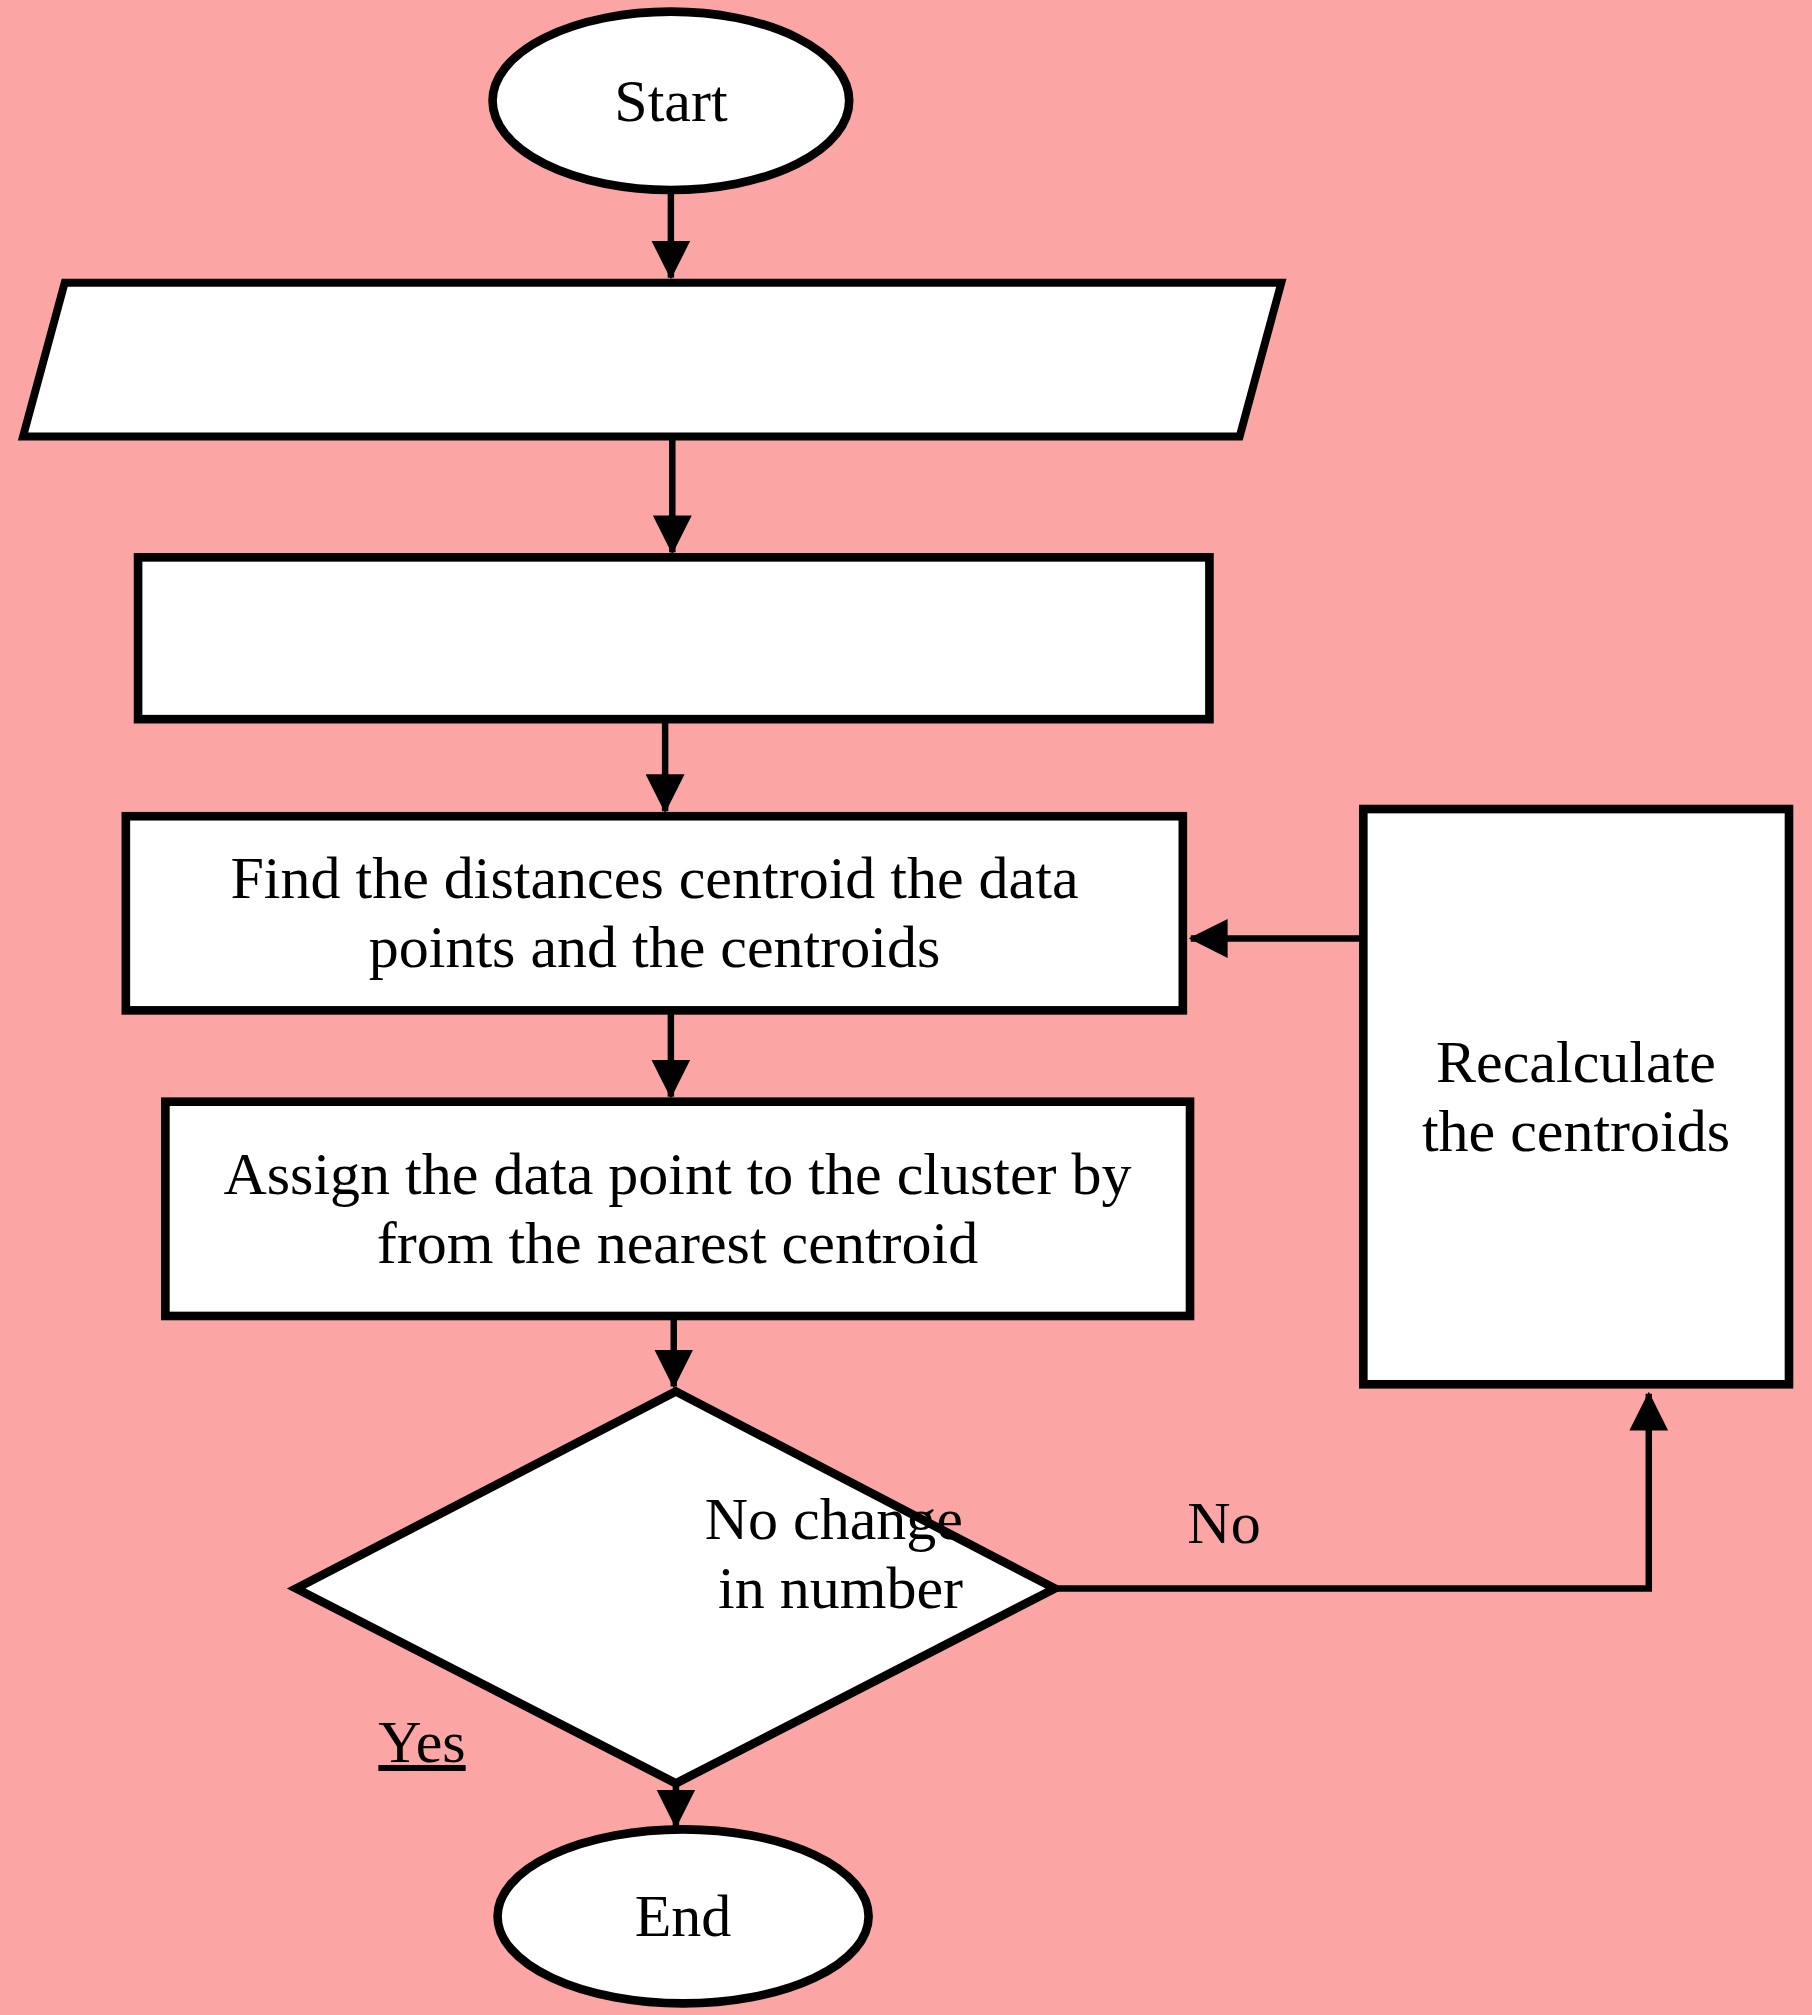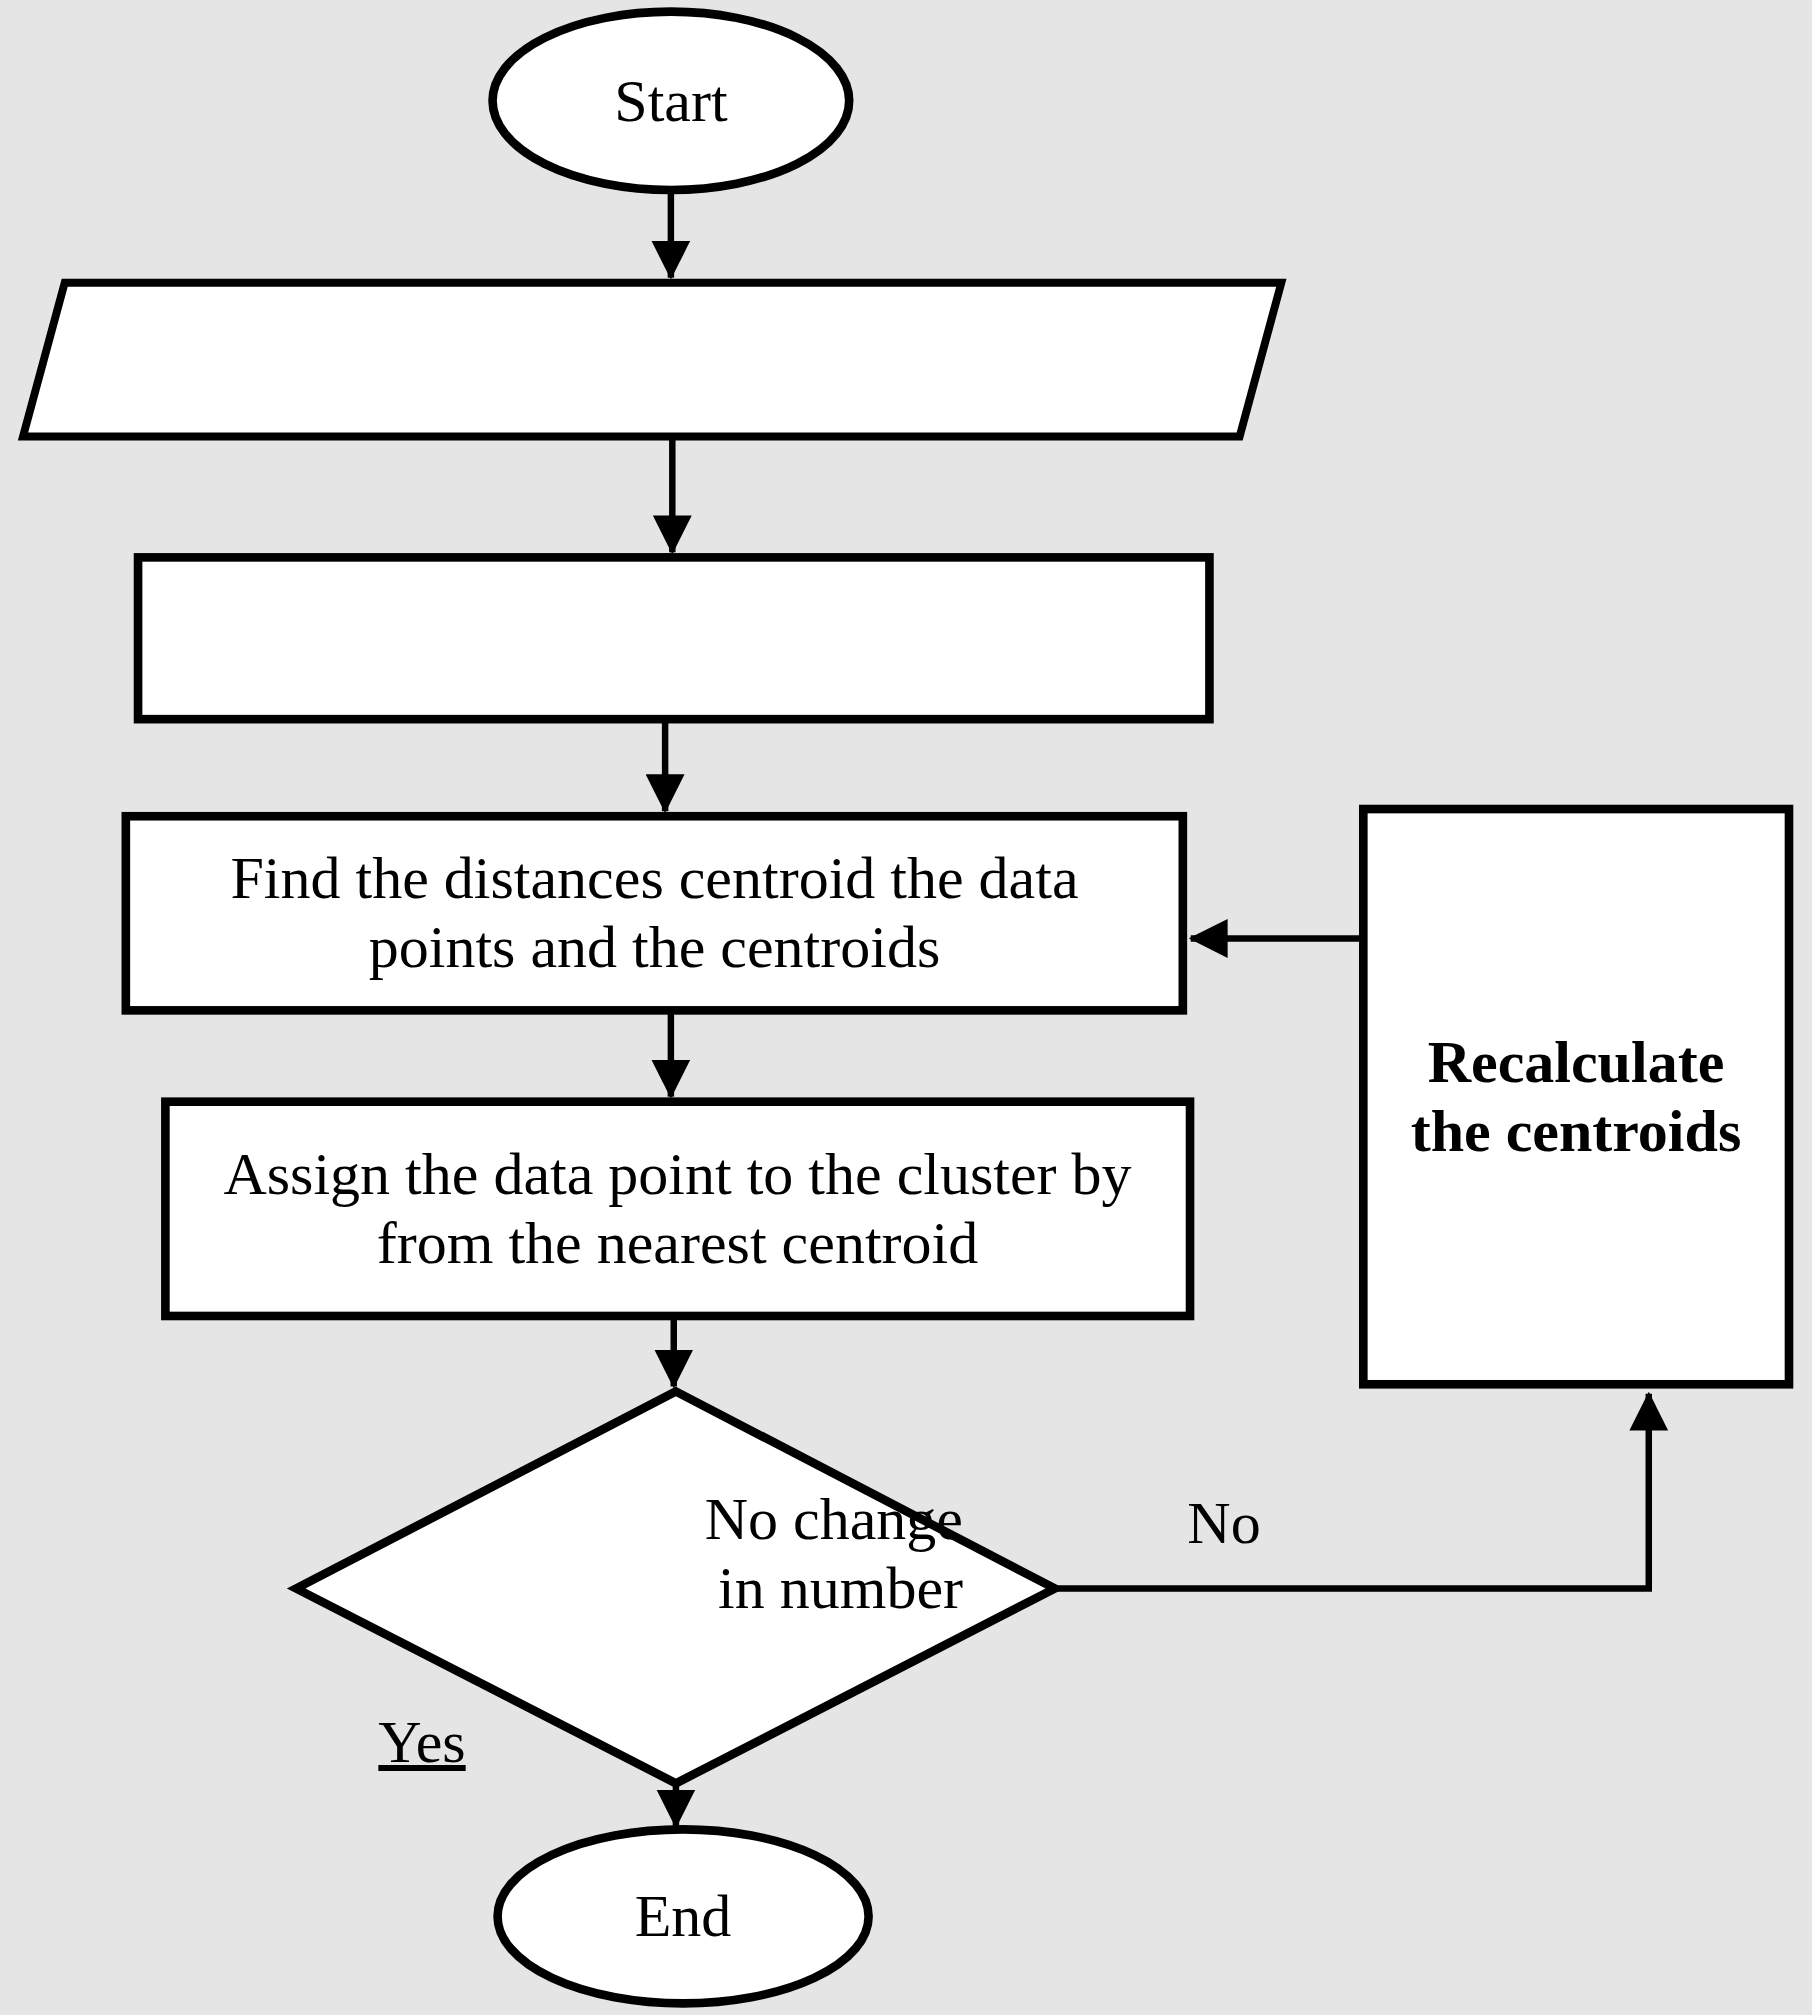--- a/index.html
+++ b/index.html
@@ -1,20 +1,20 @@
 <!DOCTYPE html>
 <html style="font-size:11.5px"><head>
 <meta charset="utf-8">
 <style>
   html, body { margin: 0; padding: 0; background: #ffffff; }
   #canvas {
     position: relative;
     width: 1812px;
     height: 2015px;
-    background: #e5e5e5;
+    background: #fca5a5;
     font-family: "Liberation Serif", "DejaVu Serif", serif;
     color: #000000;
   }
   #shapes {
     position: absolute;
     left: 0; top: 0;
     width: 1812px; height: 2015px;
   }
   .label {
     position: absolute;
@@ -22,21 +22,21 @@
     flex-direction: column;
     align-items: center;
     justify-content: center;
     text-align: center;
     font-size: 60px;
     line-height: 69px;
     color: #000000;
     white-space: nowrap;
   }
   .label .var { font-style: italic; }
-  .recalc-pad { padding-bottom: 43px; font-weight: bold; }
+  .recalc-pad { padding-bottom: 43px; }
 </style>
 </head>
 <body>
 
 <div id="canvas">
 
   <svg id="shapes" viewBox="0 0 2520 2802" xmlns="http://www.w3.org/2000/svg">
     <defs>
       <marker id="arrow" viewBox="0 0 10 10" refX="9.5" refY="5" markerWidth="6" markerHeight="6" orient="auto">
         <path d="M0,0 L10,5 L0,10 Z" fill="#000000"></path>

